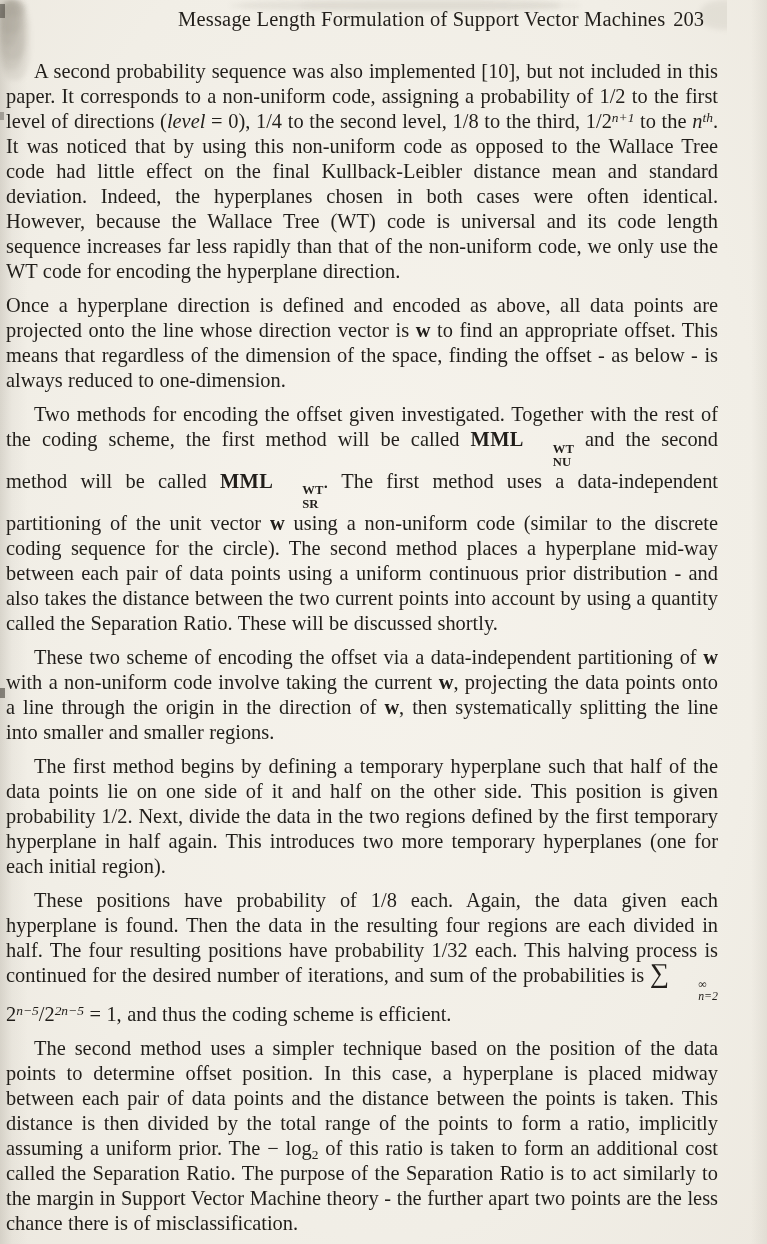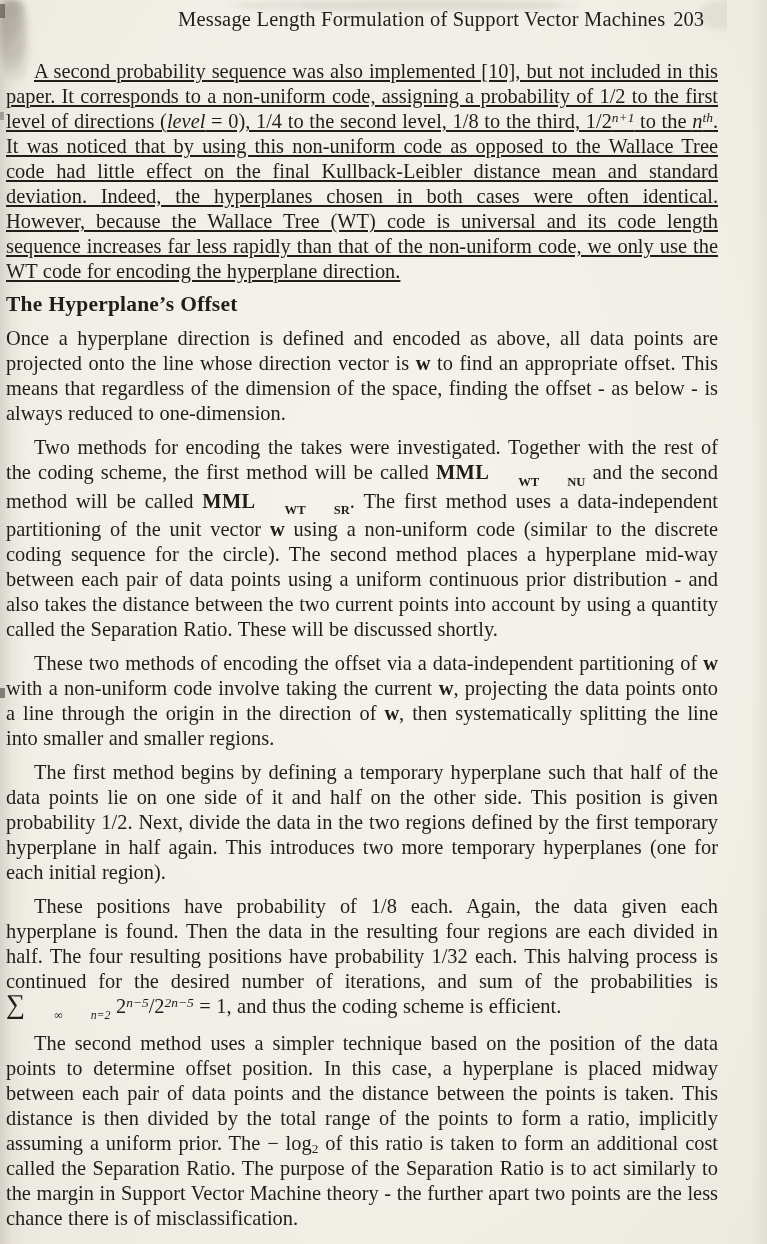--- a/index.html
+++ b/index.html
@@ -16,31 +16,31 @@
   .page{position:relative;width:727px;height:1244px;overflow:hidden;}
   .inner{position:relative;padding:8px 9px 0 6px;z-index:2;}
 
   header{position:relative;height:27px;margin-bottom:24px;font-size:20.5px;}
   .h-title{position:absolute;left:172px;top:0;letter-spacing:0.2px;}
   .h-num{position:absolute;right:14px;top:0;}
 
   main{font-size:20.4px;line-height:25px;text-align:justify;word-spacing:0.4px;}
   p{margin:9px 0 0 0;}
   p.indent{text-indent:28px;}
-  p.first{margin-top:0;text-decoration:underline;}
+  p.first{margin-top:0;}
   h2{font-size:21.5px;margin:8px 0 6px 0;letter-spacing:0.2px;font-weight:700;}
 
   sup{font-size:0.66em;vertical-align:baseline;position:relative;top:-0.48em;line-height:0;}
   sub{font-size:0.66em;vertical-align:baseline;position:relative;top:0.25em;line-height:0;}
   .it{font-style:italic;}
   b{font-weight:700;}
 
   .mml{white-space:nowrap;font-weight:700;margin-top:35px;}
   .mml b{letter-spacing:0.4px;}
-  .stack{display:inline-flex;line-height:1.04;font-size:0.62em;
+  .stack{display:inline-flex;flex-direction:column;line-height:1.04;font-size:0.62em;
          vertical-align:-0.52em;text-align:left;margin-left:1px;font-weight:700;}
   .sum{white-space:nowrap;}
   .sigma{font-size:1.32em;line-height:0;}
   .sumstack{font-size:0.58em;vertical-align:-0.5em;font-weight:400;margin-left:1px;}
 
   
   .sm{position:absolute;background:#8d877a;opacity:.13;filter:blur(2.5px);border-radius:40%;z-index:1;}
   .speck{position:absolute;background:#3a362f;filter:blur(0.6px);z-index:1;}
 </style>
 </head>
@@ -67,31 +67,30 @@
   <div class="inner">
 
     <header>
       <span class="h-title">Message Length Formulation of Support Vector Machines</span>
       <span class="h-num">203</span>
     </header>
 
     <main>
       <p class="indent first"><span>A second probability sequence was also implemented [10], but not included in this paper. It corresponds to a non-uniform code, assigning a probability of 1/2 to the first level of directions (</span><i>level</i><span> = 0), 1/4 to the second level, 1/8 to the third, 1/2</span><sup class="it">n+1</sup><span> to the </span><i>n</i><sup class="it">th</sup><span>. It was noticed that by using this non-uniform code as opposed to the Wallace Tree code had little effect on the final Kullback-Leibler distance mean and standard deviation. Indeed, the hyperplanes chosen in both cases were often identical. However, because the Wallace Tree (WT) code is universal and its code length sequence increases far less rapidly than that of the non-uniform code, we only use the WT code for encoding the hyperplane direction.</span></p>
 
-      <h2>The Hyperplane’s Offset</h2>
 
       <p><span>Once a hyperplane direction is defined and encoded as above, all data points are projected onto the line whose direction vector is </span><b>w</b><span> to find an appropriate offset. This means that regardless of the dimension of the space, finding the offset - as below - is always reduced to one-dimension.</span></p>
-      <p class="indent"><span>Two methods for encoding the takes were investigated. Together with the rest of the coding scheme, the first method will be called </span><span class="mml"><b>MML</b><span class="stack">
+      <p class="indent"><span>Two methods for encoding the offset given investigated. Together with the rest of the coding scheme, the first method will be called </span><span class="mml"><b>MML</b><span class="stack">
               <span>WT</span>
               <span>NU</span>
             </span></span><span> and the second method will be called </span><span class="mml"><b>MML</b><span class="stack">
               <span>WT</span>
               <span>SR</span>
             </span></span><span>. The first method uses a data-independent partitioning of the unit vector </span><b>w</b><span> using a non-uniform code (similar to the discrete coding sequence for the circle). The second method places a hyperplane mid-way between each pair of data points using a uniform continuous prior distribution - and also takes the distance between the two current points into account by using a quantity called the Separation Ratio. These will be discussed shortly.</span></p>
-      <p class="indent"><span>These two methods of encoding the offset via a data-independent partitioning of </span><b>w</b><span> with a non-uniform code involve taking the current </span><b>w</b><span>, projecting the data points onto a line through the origin in the direction of </span><b>w</b><span>, then systematically splitting the line into smaller and smaller regions.</span></p>
+      <p class="indent"><span>These two scheme of encoding the offset via a data-independent partitioning of </span><b>w</b><span> with a non-uniform code involve taking the current </span><b>w</b><span>, projecting the data points onto a line through the origin in the direction of </span><b>w</b><span>, then systematically splitting the line into smaller and smaller regions.</span></p>
       <p class="indent"><span>The first method begins by defining a temporary hyperplane such that half of the data points lie on one side of it and half on the other side. This position is given probability 1/2. Next, divide the data in the two regions defined by the first temporary hyperplane in half again. This introduces two more temporary hyperplanes (one for each initial region).</span></p>
       <p class="indent"><span>These positions have probability of 1/8 each. Again, the data given each hyperplane is found. Then the data in the resulting four regions are each divided in half. The four resulting positions have probability 1/32 each. This halving process is continued for the desired number of iterations, and sum of the probabilities is </span><span class="sum"><span class="sigma">∑</span><span class="stack sumstack">
               <span>∞</span>
               <span class="it">n=2</span>
             </span></span><span> 2</span><sup class="it">n−5</sup><span>/2</span><sup class="it">2n−5</sup><span> = 1, and thus the coding scheme is efficient.</span></p>
       <p class="indent"><span>The second method uses a simpler technique based on the position of the data points to determine offset position. In this case, a hyperplane is placed midway between each pair of data points and the distance between the points is taken. This distance is then divided by the total range of the points to form a ratio, implicitly assuming a uniform prior. The − log</span><sub>2</sub><span> of this ratio is taken to form an additional cost called the Separation Ratio. The purpose of the Separation Ratio is to act similarly to the margin in Support Vector Machine theory - the further apart two points are the less chance there is of misclassification.</span></p>
     </main>
 
   </div>
 </div>

